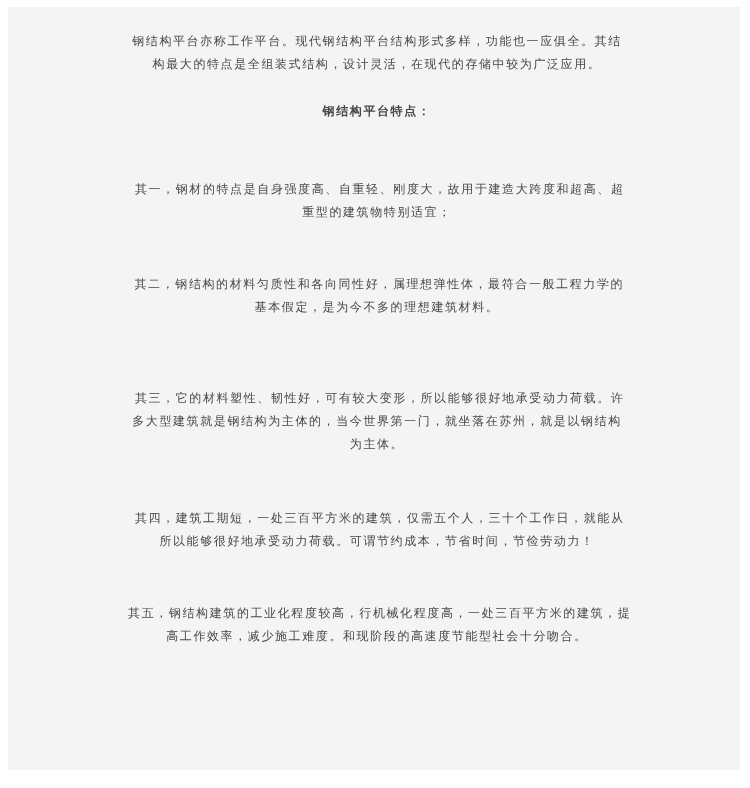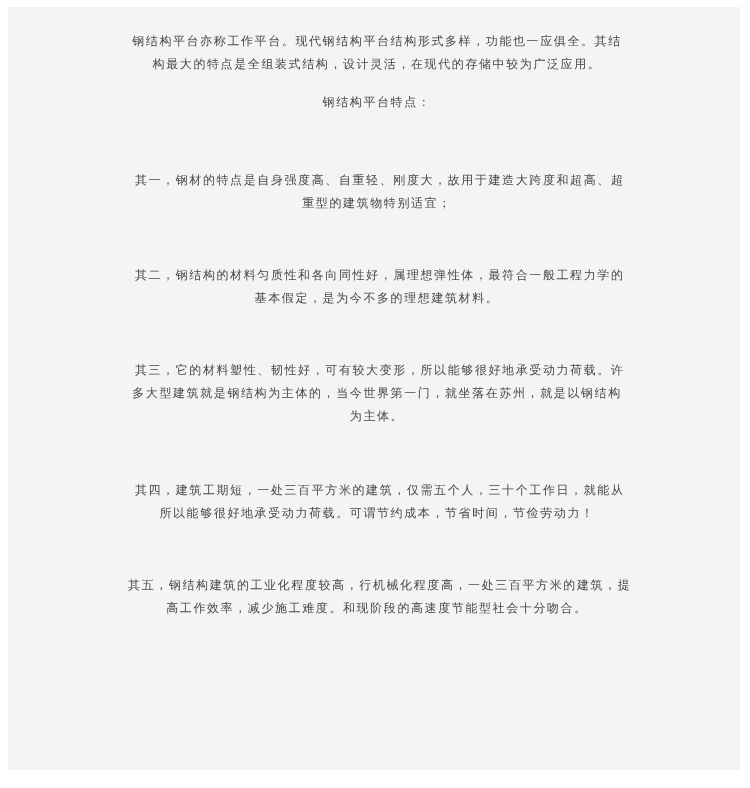--- a/index.html
+++ b/index.html
@@ -28,24 +28,24 @@
     margin:0;
     font-size:12px;
     line-height:23px;
     letter-spacing:1.6px;
     color:var(--text);
     white-space:pre;
     font-weight:400;
     text-align:center;
   }
   p.p3{margin-top:21px;}
-  p.p4{margin-top:15px;}
+  p.p4{margin-top:24px;font-weight:bold;}
   p.f1{margin-top:55px;}
-  p.f2{margin-top:49px;}
-  p.f3{margin-top:49px;}
+  p.f2{margin-top:49px;font-family:Liberation Serif, serif;}
+  p.f3{margin-top:68px;}
   p.f4{margin-top:51px;}
   p.f5{margin-top:49px;}
 </style>
 </head>
 <body>
 
 <div class="panel">
   <p class="para p1">钢结构平台亦称工作平台。现代钢结构平台结构形式多样，功能也一应俱全。其结
 构最大的特点是全组装式结构，设计灵活，在现代的存储中较为广泛应用。</p>
   <p class="para p4">钢结构平台特点：</p>

